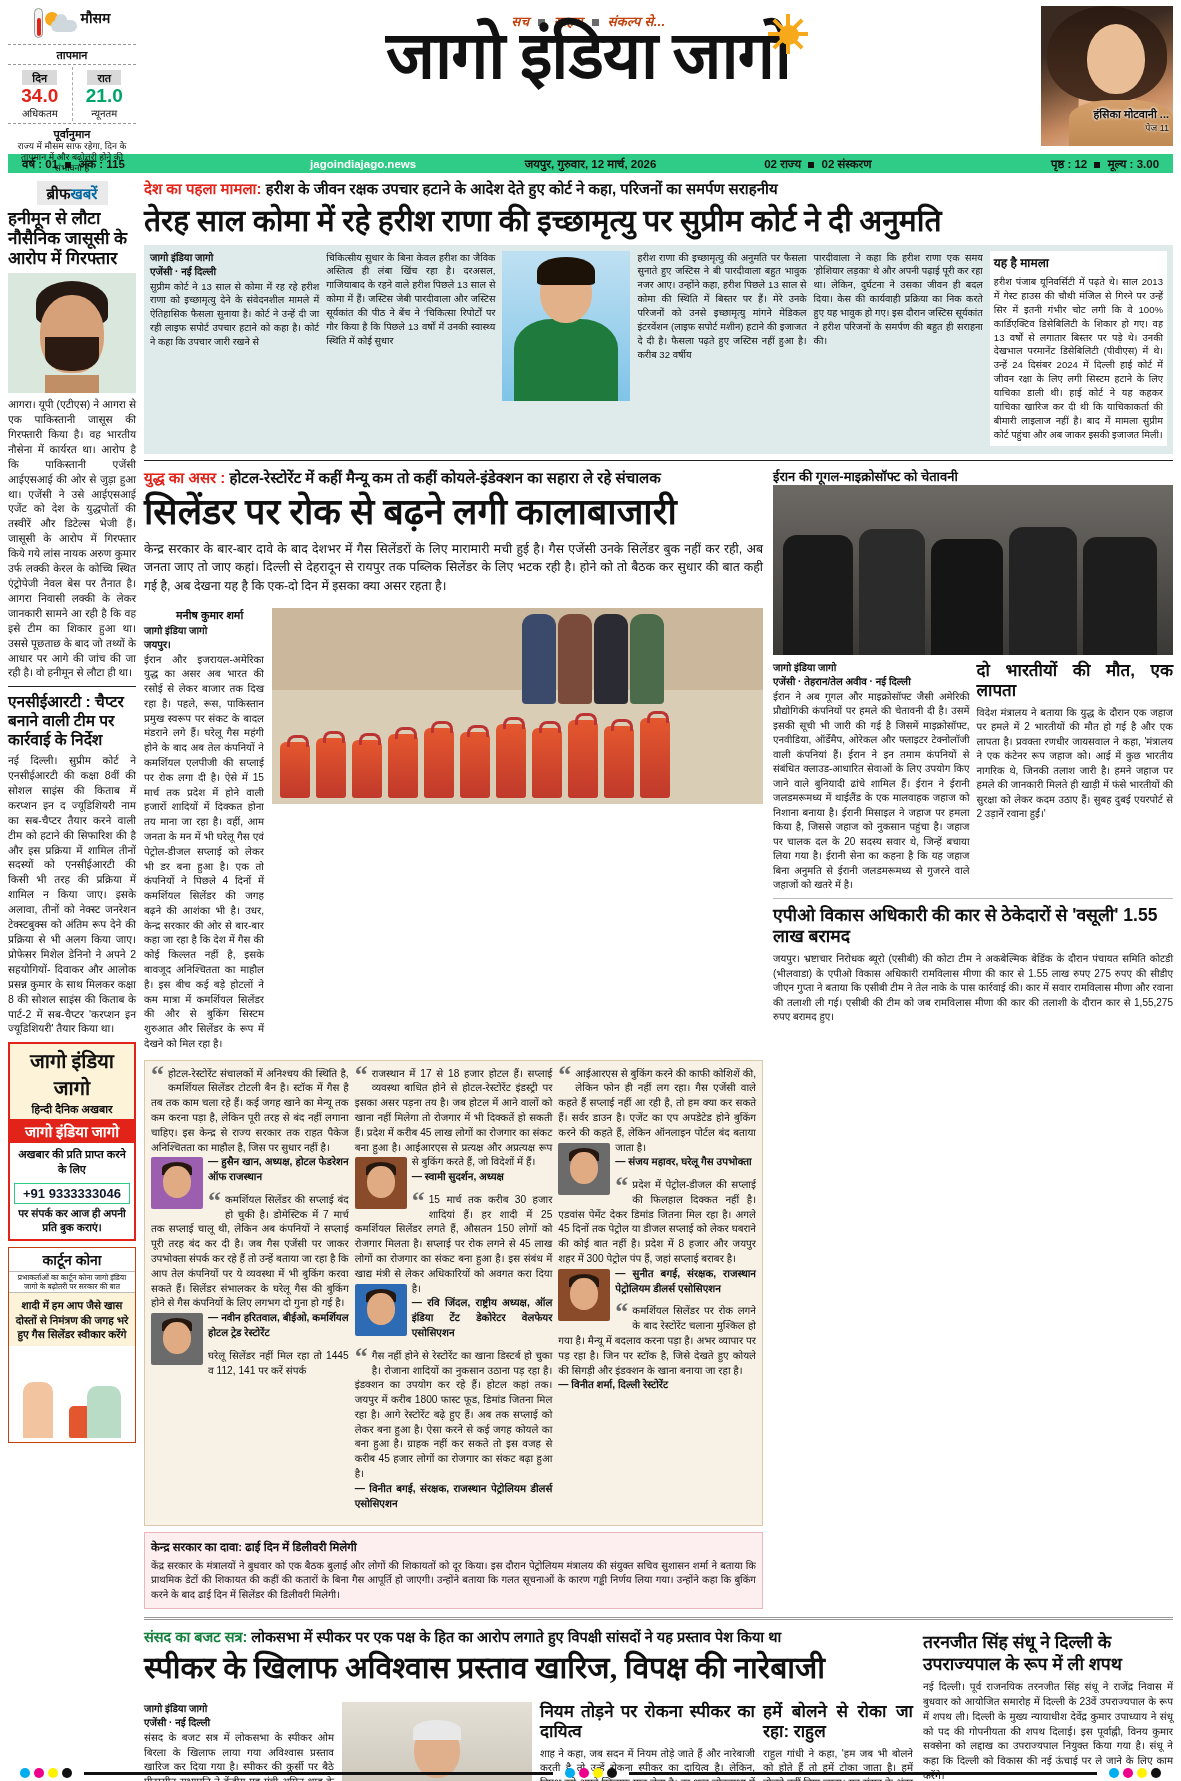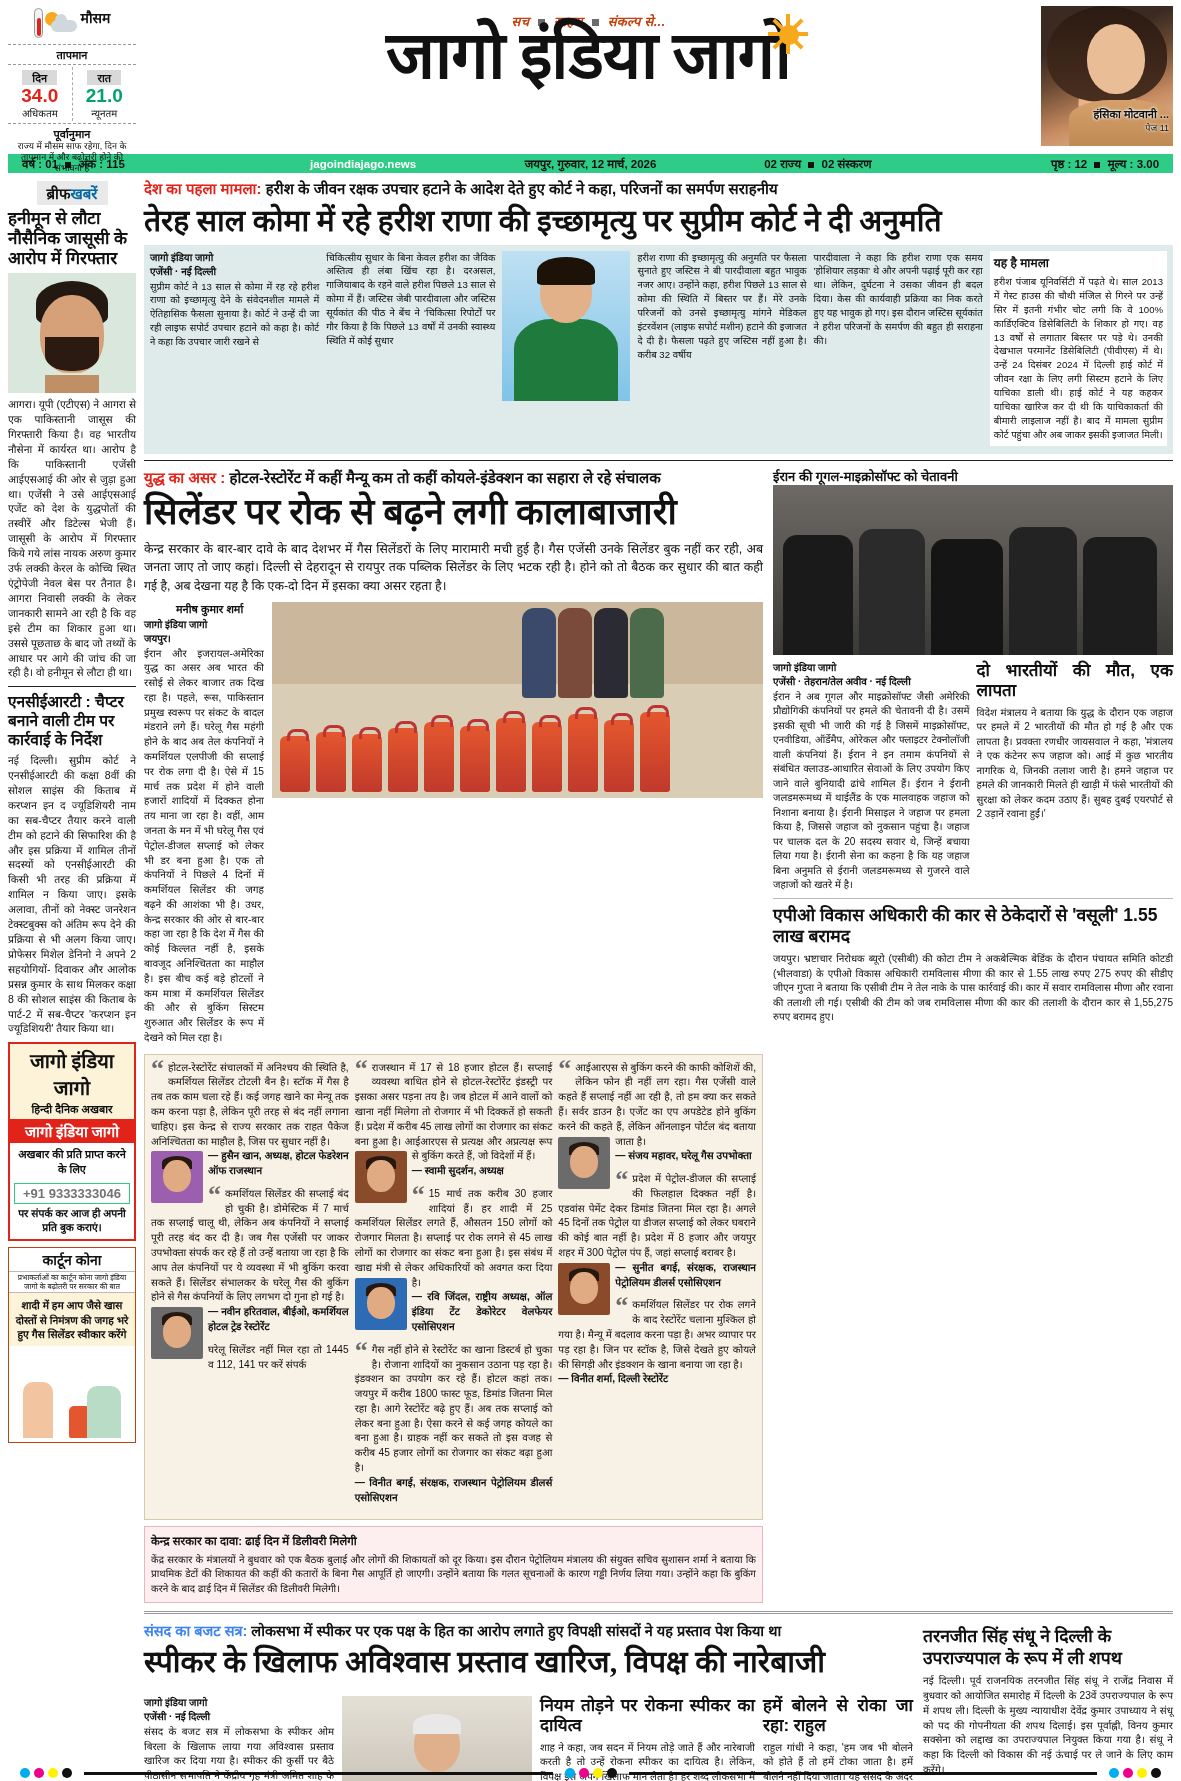--- a/index.html
+++ b/index.html
@@ -96,21 +96,21 @@
   .lead-photo{width:128px;height:150px;position:relative;overflow:hidden;background:linear-gradient(180deg,#bfe0f2,#7fc4e8);}
   .lead-photo .p-face{position:absolute;left:50%;transform:translateX(-50%);top:12px;width:52px;height:60px;background:#e2b189;border-radius:48%;}
   .lead-photo .p-hair{position:absolute;left:50%;transform:translateX(-50%);top:6px;width:58px;height:28px;background:#1d1208;border-radius:50% 50% 10% 10%;}
   .lead-photo .p-shirt{position:absolute;left:50%;transform:translateX(-50%);bottom:0;width:104px;height:82px;background:#1f7a3d;border-radius:36% 36% 0 0;}
   .sub-h{font-size:12px;font-weight:bold;margin-bottom:3px;}
 
   
   .k2{font-size:15px;font-weight:bold;}
   .k2 .red{color:#e2231a;}
   .big-h{font-family:"Liberation Serif",serif;font-size:36px;font-weight:bold;line-height:1.14;margin:5px 0 7px;}
-  .intro{font-size:12.4px;line-height:1.5;text-align:justify;margin-bottom:6px;}
+  .intro{font-size:12.4px;line-height:1.5;text-align:justify;margin-bottom:12px;}
 
   .story-grid{display:flex;gap:8px;}
   .sg-text{width:120px;font-size:10.2px;line-height:1.45;text-align:justify;}
   .byline{font-weight:bold;font-size:11px;margin-left:32px;}
   .dateline{font-size:10px;font-weight:bold;}
   .photo-main{flex:1;height:196px;position:relative;overflow:hidden;
      background:linear-gradient(180deg,#cbb79b 0 42%, #d9cdb6 42% 100%);}
   .cyl{position:absolute;bottom:6px;width:30px;border-radius:6px 6px 3px 3px;background:linear-gradient(180deg,#e4572e,#c0392b);}
   .cyl:before{content:"";position:absolute;top:-7px;left:7px;width:16px;height:9px;border:3px solid #b33;border-bottom:none;border-radius:8px 8px 0 0;}
   .ppl{position:absolute;top:6px;width:34px;height:90px;border-radius:12px 12px 4px 4px;}
@@ -141,36 +141,36 @@
   .r-split .cc{flex:1;font-size:10px;line-height:1.45;text-align:justify;}
   .r-sub{font-size:17px;font-weight:bold;line-height:1.2;margin-bottom:4px;}
   .r-h2{font-size:17.5px;font-weight:bold;line-height:1.22;margin:6px 0 5px;}
 
   
   .ad1{border:2px solid #e2231a;margin-top:6px;text-align:center;}
   .ad1 .t{background:#fdf3d8;font-family:"Liberation Serif",serif;font-size:20px;font-weight:bold;padding:3px 0 0;}
   .ad1 .s{background:#fdf3d8;font-size:11px;font-weight:bold;padding-bottom:3px;}
   .ad1 .r{background:#e2231a;color:#fff;font-size:15px;font-weight:bold;font-family:"Liberation Serif",serif;padding:2px 0;}
   .ad1 .w{font-size:11px;font-weight:bold;padding:4px 3px;line-height:1.35;}
-  .ad1 .ph{display:inline-block;border:1px solid #2ecc87;color:#737373;font-weight:bold;font-size:13px;padding:2px 8px;margin:2px 0;}
+  .ad1 .ph{display:inline-block;border:1px solid #2ecc87;color:#0f172a;font-weight:bold;font-size:13px;padding:2px 8px;margin:2px 0;}
   .ad1 .cta{font-size:10.5px;font-weight:bold;line-height:1.35;padding:0 3px 5px;}
 
   .cartoon{border:1px solid #c2410c;margin-top:6px;}
   .cartoon .hd{text-align:center;font-weight:bold;font-size:14px;padding:2px 0;}
   .cartoon .sm{text-align:center;font-size:7.5px;line-height:1.2;border-top:1px solid #bbb;border-bottom:1px solid #bbb;padding:1px 2px;}
   .cartoon .bub{background:#fdf3d8;font-size:10.5px;font-weight:bold;line-height:1.35;padding:5px;text-align:center;}
   .cartoon .art{height:96px;background:#fff;position:relative;}
   .cartoon .p1{position:absolute;left:14px;bottom:4px;width:30px;height:56px;background:#f2c4a0;border-radius:10px 10px 0 0;}
   .cartoon .p2{position:absolute;right:14px;bottom:4px;width:34px;height:52px;background:#b8dcc6;border-radius:10px 10px 0 0;}
   .cartoon .cyl2{position:absolute;left:60px;bottom:4px;width:22px;height:32px;background:#e4572e;border-radius:5px 5px 2px 2px;}
 
   
   .botwrap{margin-top:8px;border-top:3px double #999;padding-top:6px;}
   .b-k{font-size:14.5px;font-weight:bold;}
-  .b-k .red{color:#3b82f6;}
+  .b-k .red{color:#15803d;}
   .b-h{font-family:"Liberation Serif",serif;font-size:30px;font-weight:bold;line-height:1.18;margin:4px 0 16px;}
   .b-grid{display:flex;gap:8px;}
   .b-col{font-size:10.2px;line-height:1.45;text-align:justify;}
   .b-photo{width:190px;height:150px;background:linear-gradient(180deg,#e5e0d6,#b9b3a6);position:relative;overflow:hidden;}
   .b-photo .head{position:absolute;left:50%;transform:translateX(-50%);top:22px;width:46px;height:54px;background:#e0b08c;border-radius:48%;}
   .b-photo .hair{position:absolute;left:50%;transform:translateX(-50%);top:18px;width:48px;height:20px;background:#e8e8e8;border-radius:50% 50% 0 0;}
 
   
   .footer{position:absolute;left:0;bottom:0;width:1181px;height:16px;display:flex;align-items:center;justify-content:space-between;padding:0 20px;}
   .dots{display:flex;gap:4px;}

